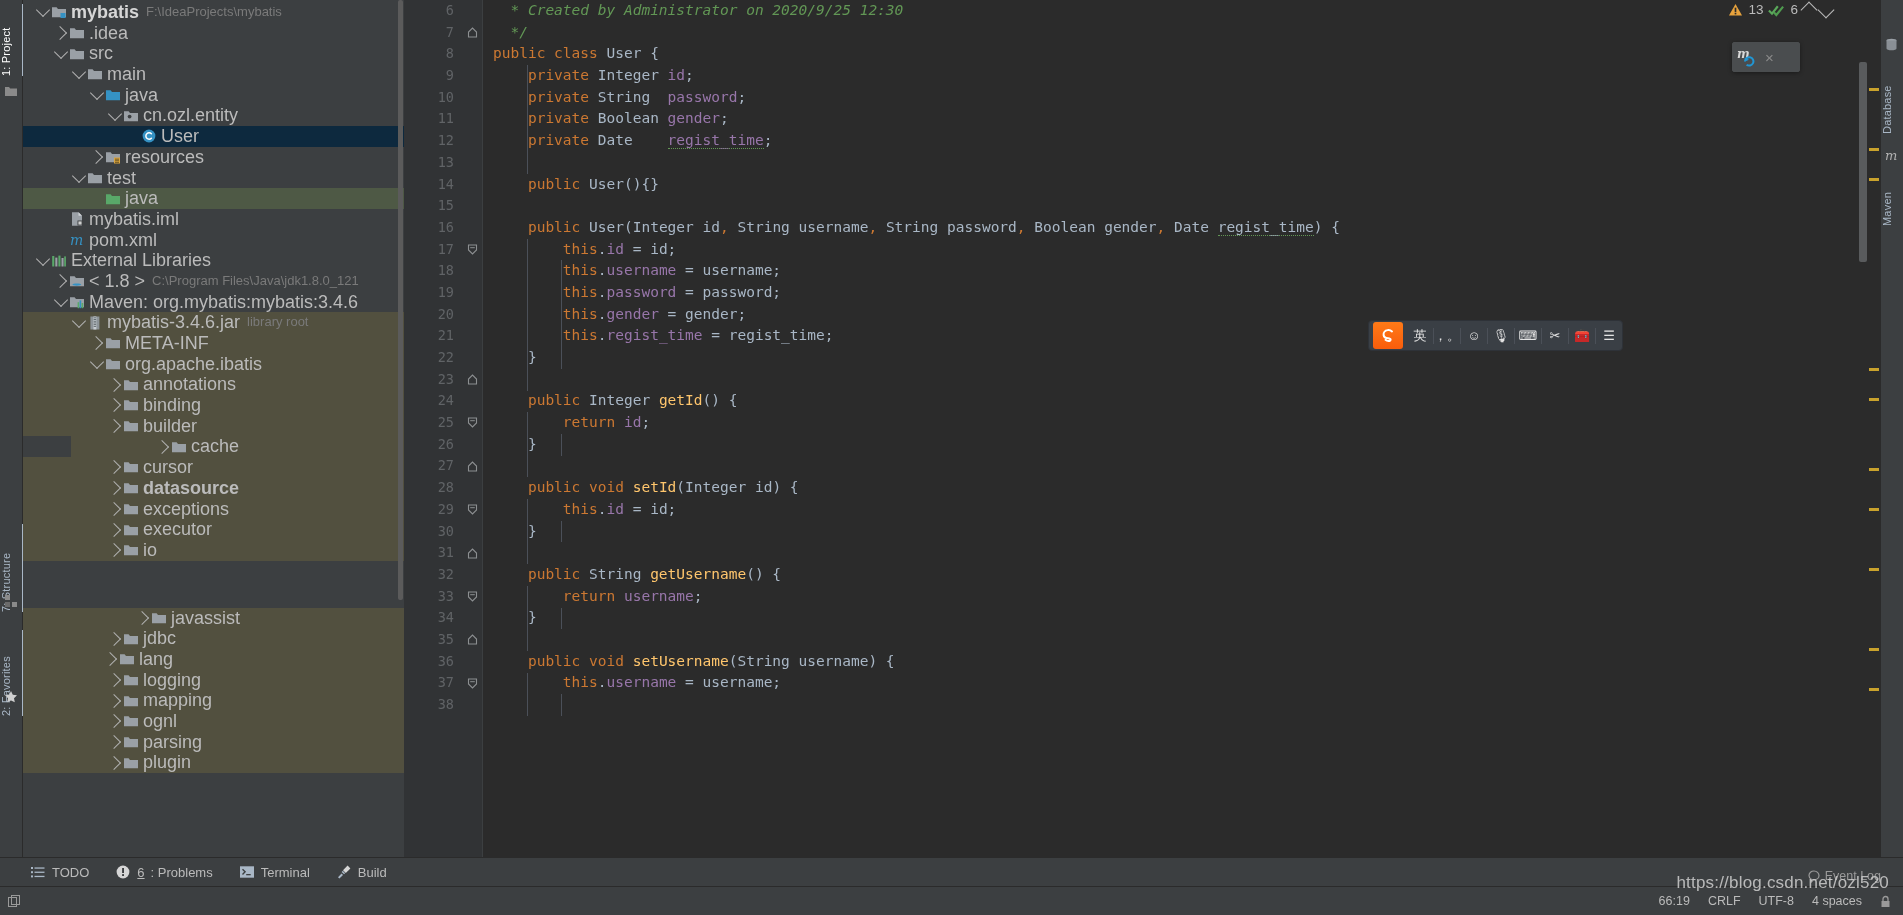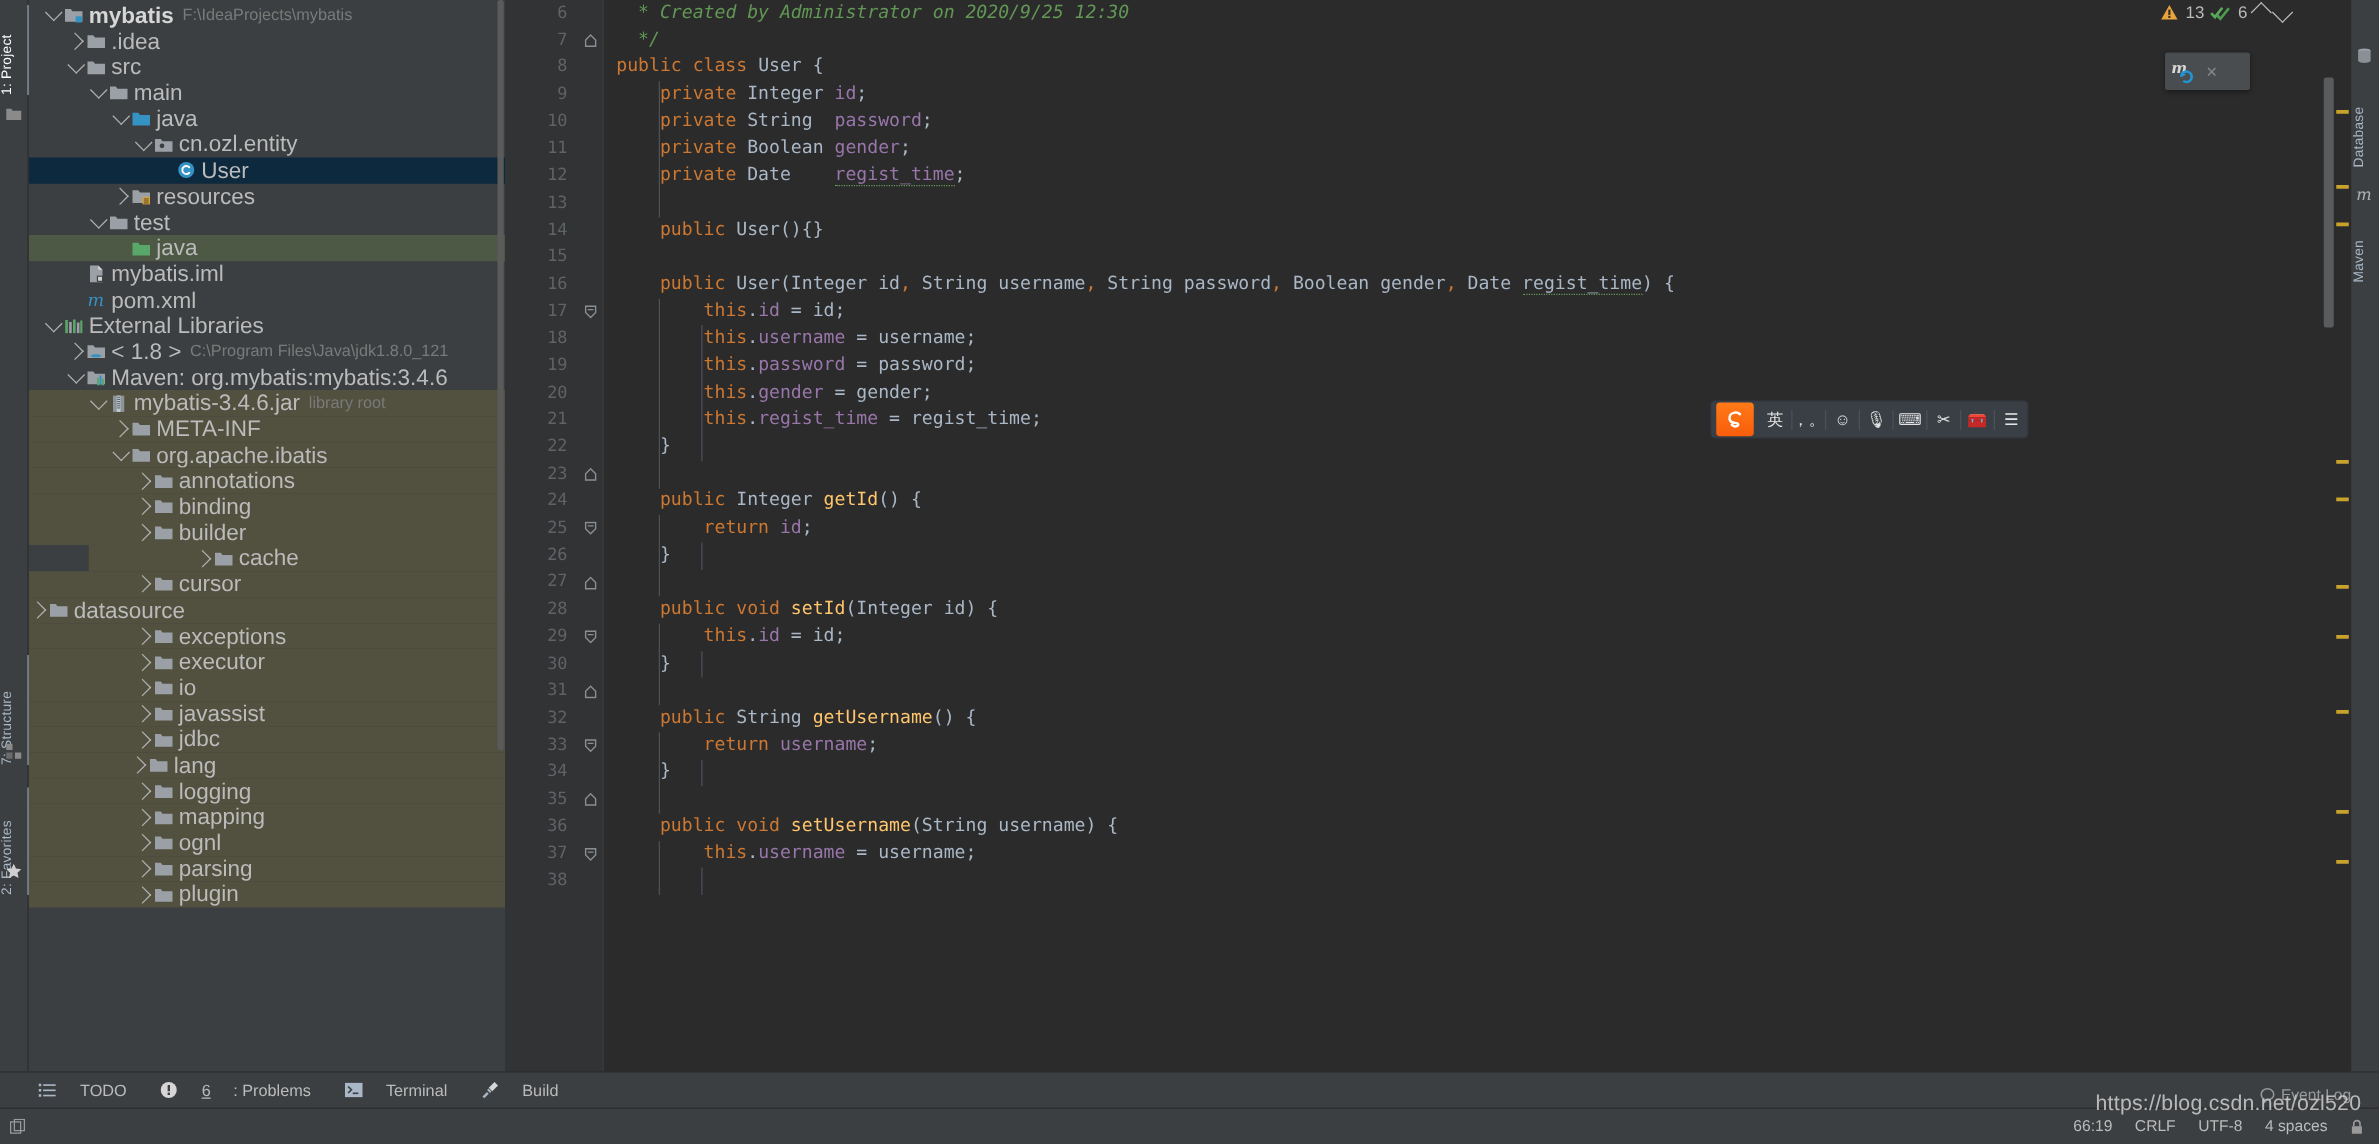--- a/index.html
+++ b/index.html
@@ -69,21 +69,21 @@
   
   .mvn-pop{position:absolute;right:80px;top:42px;width:58px;height:28px;background:#4a4d4f;border:1px solid #4a4d4f;border-radius:2px;
            display:flex;align-items:center;gap:2px;padding:0 4px;z-index:40;box-shadow:0 1px 4px rgba(0,0,0,.4);}
   .mvn-x{color:#8a8a8a;font-size:15px;margin-left:4px;}
 
   
   .right-strip{width:22px;flex:0 0 22px;background:#3c3f41;border-left:1px solid #2b2b2b;position:relative;}
 
   
   .bottom-tabs{height:28px;flex:0 0 28px;background:#3c3f41;border-top:1px solid #2b2b2b;display:flex;align-items:center;padding-left:30px;gap:26px;}
-  .btab{display:flex;align-items:center;gap:18px;font-size:13px;color:#bbbbbb;white-space:nowrap;}
+  .btab{display:flex;align-items:center;gap:6px;font-size:13px;color:#bbbbbb;white-space:nowrap;}
   .btab .u{text-decoration:underline;}
   .statusbar{height:28px;flex:0 0 28px;background:#3c3f41;border-top:1px solid #2b2b2b;display:flex;align-items:center;position:relative;}
   .sb-right{position:absolute;right:12px;display:flex;align-items:center;gap:18px;font-size:12.5px;color:#bbbbbb;}
   .sb-left{position:absolute;left:8px;display:flex;align-items:center;}
 
   
   .evlog{position:absolute;right:22px;top:-18px;display:flex;align-items:center;gap:5px;font-size:12.5px;color:#9a9a9a;}
 
   
   .watermark{position:absolute;right:14px;bottom:22px;font-size:17px;color:#cfcfcf;opacity:.85;
@@ -396,21 +396,21 @@
             <span class="twig">
               <i class="chev right"></i>
             </span>
             <span class="ico">
               <svg width="16" height="16" viewBox="0 0 16 16">
                 <path d="M1 3.2h4.6L7 4.9h8v8.4H1z" fill="#9aa0a6"></path>
               </svg>
             </span>
             <span class="tlabel">cursor</span>
           </div>
-          <div class="trow sel-olive" style="">
+          <div class="trow sel-olive" style="padding-left: 84px; font-weight: bold;">
             <span class="twig">
               <i class="chev right"></i>
             </span>
             <span class="ico">
               <svg width="16" height="16" viewBox="0 0 16 16">
                 <path d="M1 3.2h4.6L7 4.9h8v8.4H1z" fill="#9aa0a6"></path>
               </svg>
             </span>
             <span class="tlabel">datasource</span>
           </div>
@@ -440,21 +440,21 @@
             <span class="twig">
               <i class="chev right"></i>
             </span>
             <span class="ico">
               <svg width="16" height="16" viewBox="0 0 16 16">
                 <path d="M1 3.2h4.6L7 4.9h8v8.4H1z" fill="#9aa0a6"></path>
               </svg>
             </span>
             <span class="tlabel">io</span>
           </div>
-          <div class="trow sel-olive" style="padding-left: 84px;">
+          <div class="trow sel-olive" style="padding-left: 112px; margin-top: 47px;">
             <span class="twig">
               <i class="chev right"></i>
             </span>
             <span class="ico">
               <svg width="16" height="16" viewBox="0 0 16 16">
                 <path d="M1 3.2h4.6L7 4.9h8v8.4H1z" fill="#9aa0a6"></path>
               </svg>
             </span>
             <span class="tlabel">javassist</span>
           </div>

